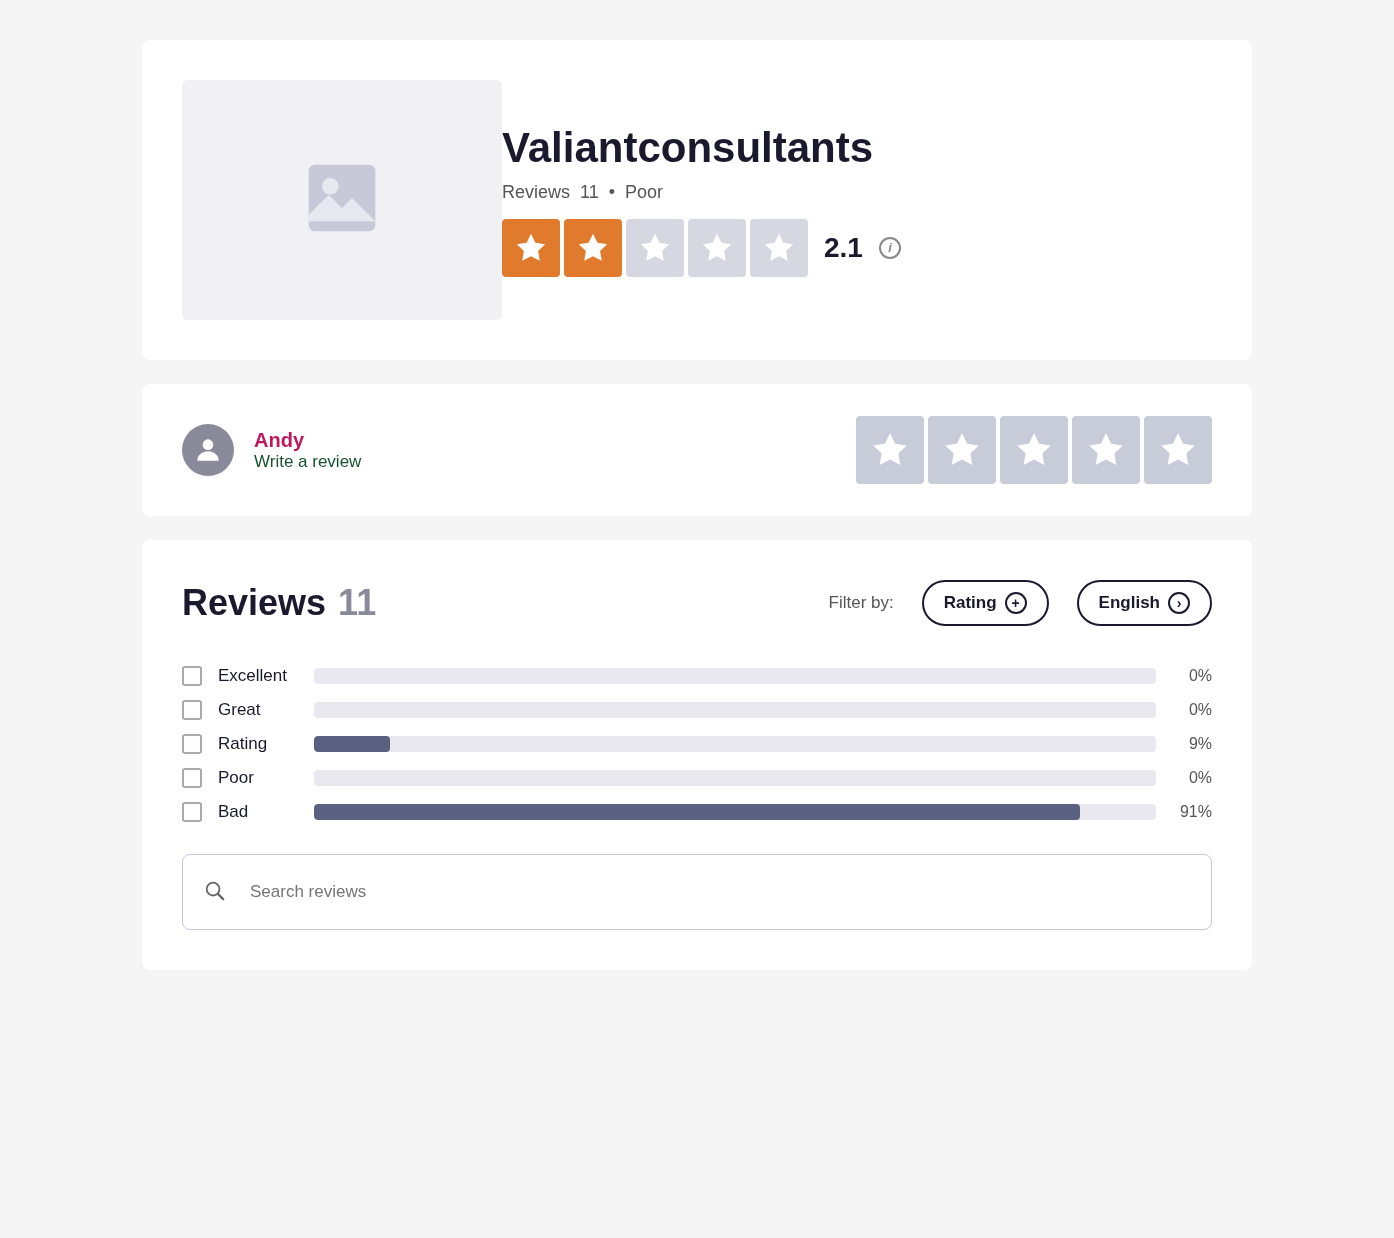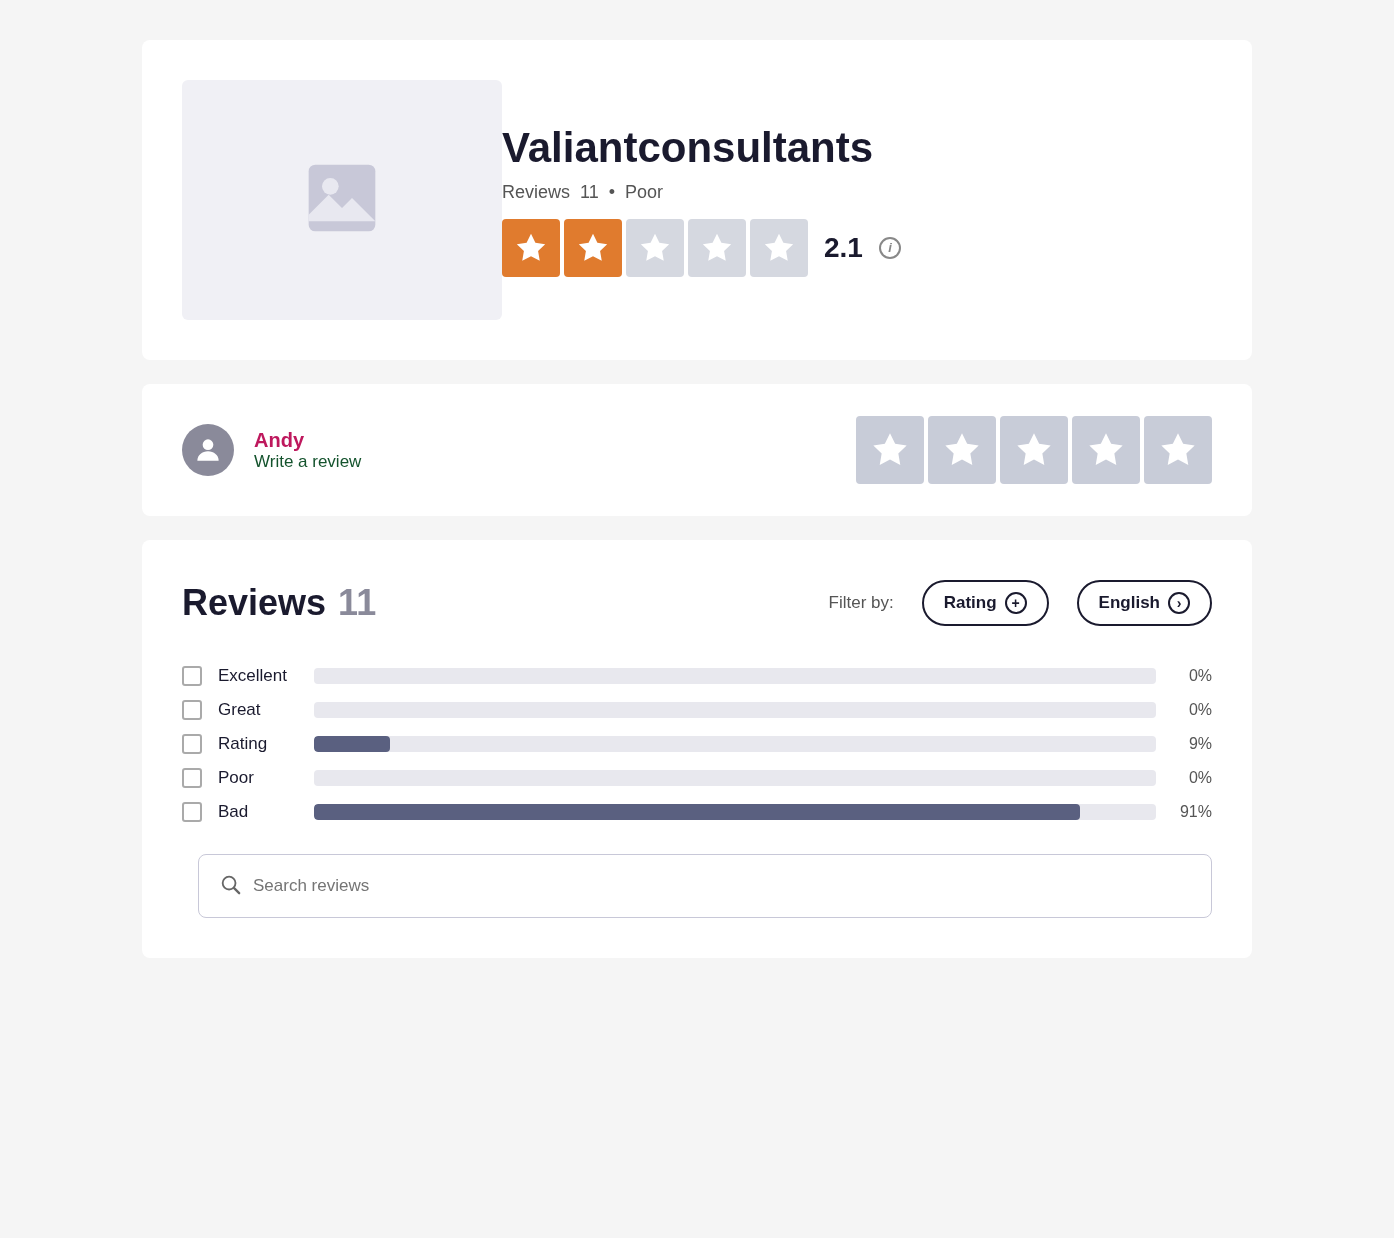--- a/index.html
+++ b/index.html
@@ -309,25 +309,24 @@
       color: #555;
       width: 40px;
       text-align: right;
       flex-shrink: 0;
     }
 
     
     .search-box {
       border: 1.5px solid #c8c8d8;
       border-radius: 8px;
-      padding: 18px 20px;
-      display: flex;
-      align-items: center;
-      gap: 12px;
-      margin-left: 16px;
+      padding: 24px 20px;
+      display: flex;
+      align-items: center;
+      gap: 25px;
     }
 
     .search-icon-wrap {
       color: #666;
     }
 
     .search-icon-wrap svg {
       width: 22px;
       height: 22px;
       fill: #666;

